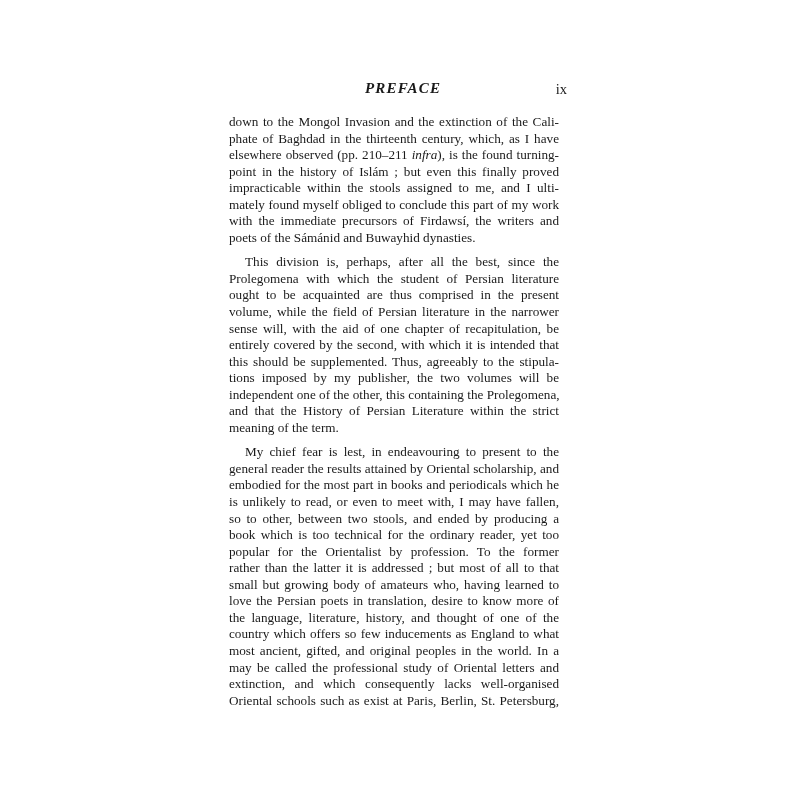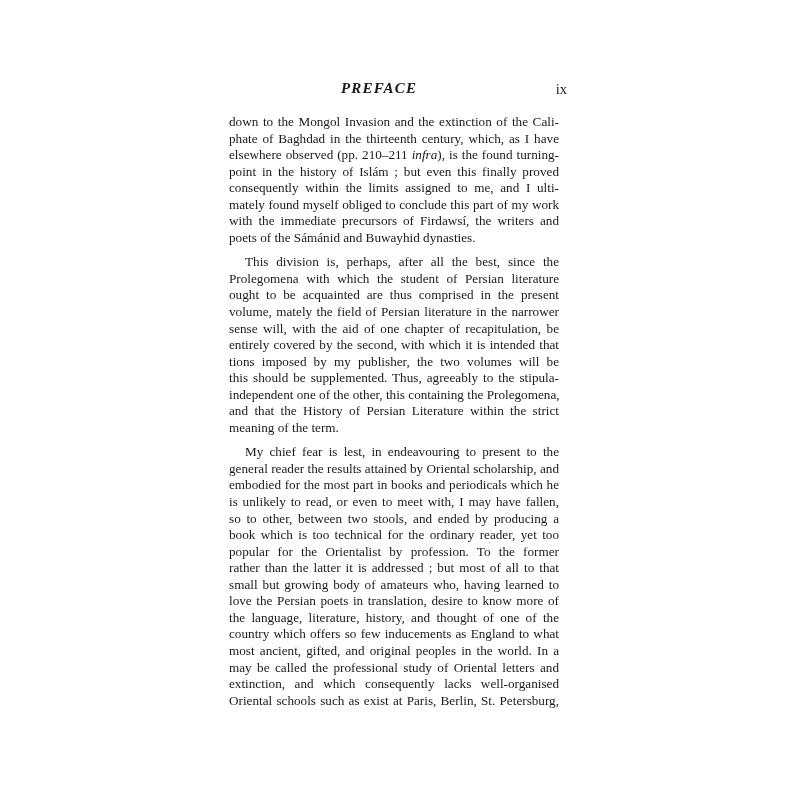--- a/index.html
+++ b/index.html
@@ -20,21 +20,21 @@
       left: 221px;
       top: 78px;
       width: 346px;
     }
     .running-head {
       position: relative;
       height: 26px;
     }
     .running-title {
       position: absolute;
-      left: 120px;
+      left: 144px;
       top: 2px;
       font-style: italic;
       font-weight: bold;
       font-size: 15px;
       letter-spacing: 1.2px;
     }
     .folio {
       position: absolute;
       right: 0;
       top: 3px;
@@ -74,35 +74,35 @@
     <span class="running-title">PREFACE</span>
     <span class="folio">ix</span>
   </div>
 
   <div class="body-text">
     <p>
       <span class="line">down to the Mongol Invasion and the extinction of the Cali-</span>
       <span class="line">phate of Baghdad in the thirteenth century, which, as I have</span>
       <span class="line"><span>elsewhere observed (pp. 210–211 </span><em>infra</em><span>), is the found turning-</span></span>
       <span class="line">point in the history of Islám ; but even this finally proved</span>
-      <span class="line">consequently within the limits assigned to me, and I ulti-</span>
+      <span class="line">impracticable within the stools assigned to me, and I ulti-</span>
       <span class="line">mately found myself obliged to conclude this part of my work</span>
       <span class="line">with the immediate precursors of Firdawsí, the writers and</span>
       <span class="line last">poets of the Sámánid and Buwayhid dynasties.</span>
     </p>
 
     <p>
       <span class="line indent-line">This division is, perhaps, after all the best, since the</span>
       <span class="line">Prolegomena with which the student of Persian literature</span>
       <span class="line">ought to be acquainted are thus comprised in the present</span>
-      <span class="line">volume, mately the field of Persian literature in the narrower</span>
+      <span class="line">volume, while the field of Persian literature in the narrower</span>
       <span class="line">sense will, with the aid of one chapter of recapitulation, be</span>
       <span class="line">entirely covered by the second, with which it is intended that</span>
+      <span class="line">this should be supplemented.  Thus, agreeably to the stipula-</span>
       <span class="line">tions imposed by my publisher, the two volumes will be</span>
-      <span class="line">this should be supplemented.  Thus, agreeably to the stipula-</span>
       <span class="line">independent one of the other, this containing the Prolegomena,</span>
       <span class="line">and that the History of Persian Literature within the strict</span>
       <span class="line last">meaning of the term.</span>
     </p>
 
     <p>
       <span class="line indent-line">My chief fear is lest, in endeavouring to present to the</span>
       <span class="line">general reader the results attained by Oriental scholarship, and</span>
       <span class="line">embodied for the most part in books and periodicals which he</span>
       <span class="line">is unlikely to read, or even to meet with, I may have fallen,</span>

